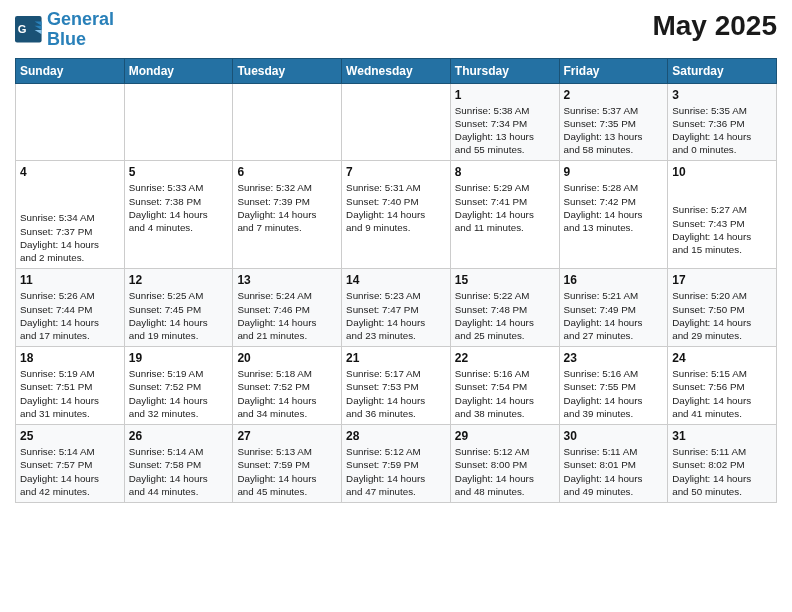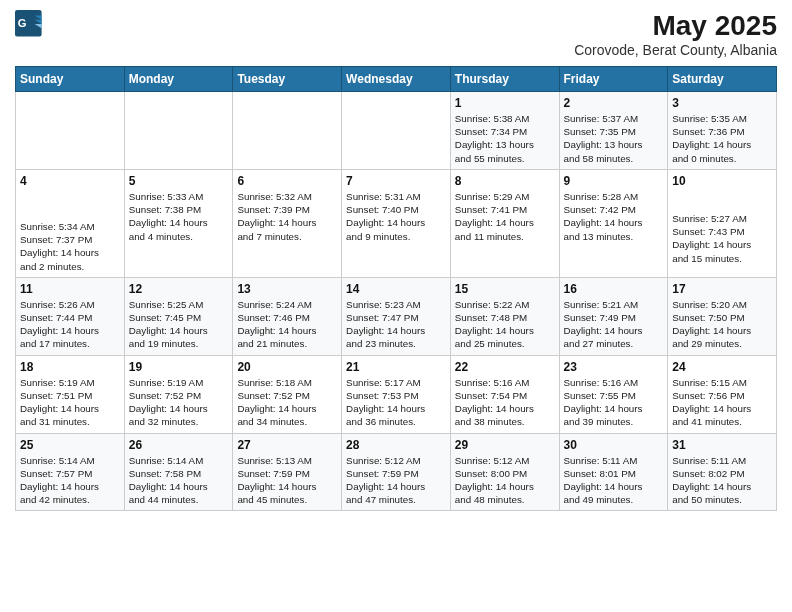--- a/index.html
+++ b/index.html
@@ -99,24 +99,26 @@
 <div class="page">
   <div class="header">
     <div class="logo">
       <svg class="logo-icon" viewBox="0 0 40 40">
         <rect x="0" y="0" width="38" height="38" rx="3" fill="#1a5276"></rect>
         <text x="4" y="24" font-size="16" font-weight="bold" fill="white" font-family="Arial">G</text>
         <polygon points="28,8 38,14 38,8" fill="#2980b9"></polygon>
         <polygon points="28,14 38,20 38,14" fill="#2980b9"></polygon>
         <polygon points="28,20 38,26 38,20" fill="#85c1e9"></polygon>
       </svg>
+      <div>
+        <div class="logo-text"><span>General</span><br><span>Blue</span></div>
+      </div>
     </div>
     <div class="title-area">
       <div class="main-title">May 2025</div>
-      <div class="subtitle">Corovode, Berat County, Albania</div>
     </div>
   </div>
 
   <table>
     <thead>
       <tr>
         <th>Sunday</th>
         <th>Monday</th>
         <th>Tuesday</th>
         <th>Wednesday</th>

